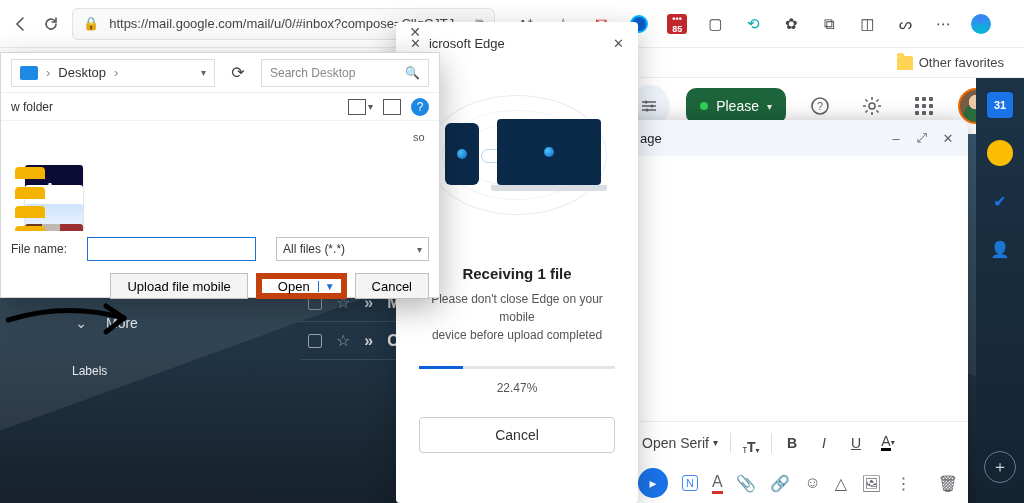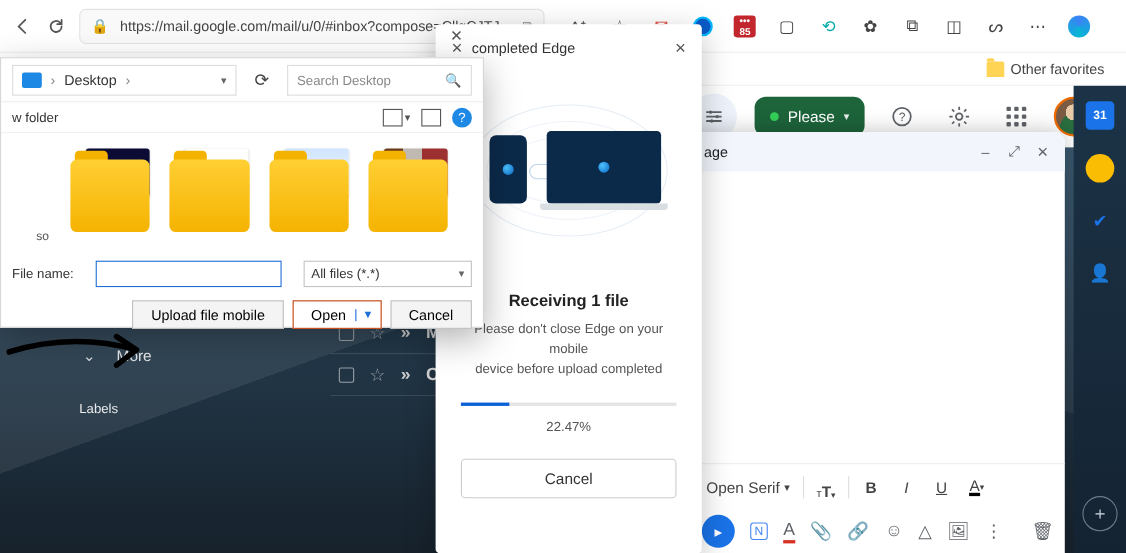--- a/index.html
+++ b/index.html
@@ -111,37 +111,37 @@
   .fd-crumb .pc-icon{width:18px;height:14px;background:#1e88e5;border-radius:2px;}
   .fd-crumb .sep{color:#888;}
   .fd-crumb .dd{margin-left:auto;color:#666;font-size:10px;}
   .fd-refresh{width:26px;text-align:center;color:#444;}
   .fd-search{flex:0 0 168px;height:28px;border:1px solid #dcdcdc;display:flex;align-items:center;padding:0 8px;font-size:12px;color:#888;gap:8px;}
   .fd-search .mag{margin-left:auto;color:#666;}
   .fd-toolbar{height:28px;display:flex;align-items:center;padding:0 10px;font-size:12px;color:#333;border-bottom:1px solid #f1f1f1;}
   .fd-toolbar .spacer{flex:1;}
   .fd-view{width:18px;height:16px;border:1.5px solid #555;margin-left:8px;}
   .fd-help{width:18px;height:18px;border-radius:50%;background:#1e88e5;color:#fff;display:flex;align-items:center;justify-content:center;font-size:12px;margin-left:10px;}
-  .fd-body{height:110px;display:flex;gap:18px;padding:10px 32px;overflow:hidden;}
+  .fd-body{height:110px;display:flex;gap:18px;padding:10px 10px;overflow:hidden;flex-direction:column;}
   .fd-folder{width:88px;height:80px;position:relative;}
   .fd-folder .fold{position:absolute;inset:0;}
   .fd-folder .fold::before{content:"";position:absolute;left:4px;top:6px;width:30px;height:12px;background:#f5b301;border-radius:4px 4px 0 0;}
   .fd-folder .fold::after{content:"";position:absolute;left:0;top:14px;right:0;bottom:0;background:linear-gradient(#ffcf33,#f5b301);border-radius:6px;}
   .fd-folder .thumb{position:absolute;left:14px;top:4px;width:58px;height:44px;background:#fff;border-radius:3px;box-shadow:0 1px 2px rgba(0,0,0,.2);display:flex;align-items:center;justify-content:center;font-size:10px;color:#333;overflow:hidden;}
   .fd-folder .thumb.au{background:#0b0b35;color:#fff;font-size:13px;font-weight:bold;}
   .fd-folder .thumb.screens{background:linear-gradient(#cfe4ff,#fff);}
   .fd-folder .thumb.photo{background:linear-gradient(90deg,#6b3a1a 0 30%,#c0b9b2 30% 60%,#9c2f2f 60%);}
   .fd-bottom{padding:6px 10px 10px;}
   .fd-row{display:flex;align-items:center;gap:20px;margin-bottom:12px;font-size:12px;color:#333;}
   .fd-row label{white-space:nowrap;}
   .fd-input{flex:1;height:24px;border:1px solid #1e6fd6;padding:0 6px;font-size:12px;}
   .fd-combo{width:158px;height:24px;border:1px solid #c3c3c3;padding:0 6px;font-size:12px;display:flex;align-items:center;}
   .fd-combo .dd{margin-left:auto;color:#666;font-size:10px;}
   .fd-btn{height:26px;padding:0 16px;border:1px solid #bfbfbf;background:#f4f4f4;font-size:13px;display:inline-flex;align-items:center;justify-content:center;}
-  .fd-btn.primary{border:1px solid #c2410c;background:#fff;color:#000;}
+  .fd-btn.primary{border:6px solid #c2410c;background:#fff;color:#000;}
   .fd-btn.split{padding-right:6px;}
   .fd-btn.split .dd{margin-left:8px;padding-left:6px;border-left:1px solid #1e6fd6;font-size:10px;color:#1e6fd6;}
   .fd-actions{display:flex;justify-content:flex-end;gap:8px;}
   .fd-close{position:absolute;right:6px;top:-36px;width:36px;height:30px;display:flex;align-items:center;justify-content:center;color:#555;font-size:14px;}
 
   
   .arrow{position:absolute;left:6px;top:300px;width:150px;height:40px;pointer-events:none;}
 
   svg{display:block;}
 </style>
@@ -338,21 +338,21 @@
   <div class="sp-item sp-cal">31</div>
   <div class="sp-item" style="background:#fbbc04;border-radius:50%;"></div>
   <div class="sp-item" style="color:#1a73e8;">✔</div>
   <div class="sp-item" style="color:#1a73e8;">👤</div>
   <div class="sp-item sp-plus">＋</div>
 </div>
 
 <div class="edge-popup">
   <div class="top">
     <span class="x1">✕</span>
-    <span class="title">completed Edge</span>
+    <span class="title">icrosoft Edge</span>
     <span class="x2">✕</span>
   </div>
   <div class="edge-illus">
     <div class="illus-rings"></div>
     <div class="illus-phone">
         <span class="edge-dot"></span>
       </div>
     <div class="illus-conn"></div>
     <div class="illus-laptop">
         <span class="edge-dot"></span>

